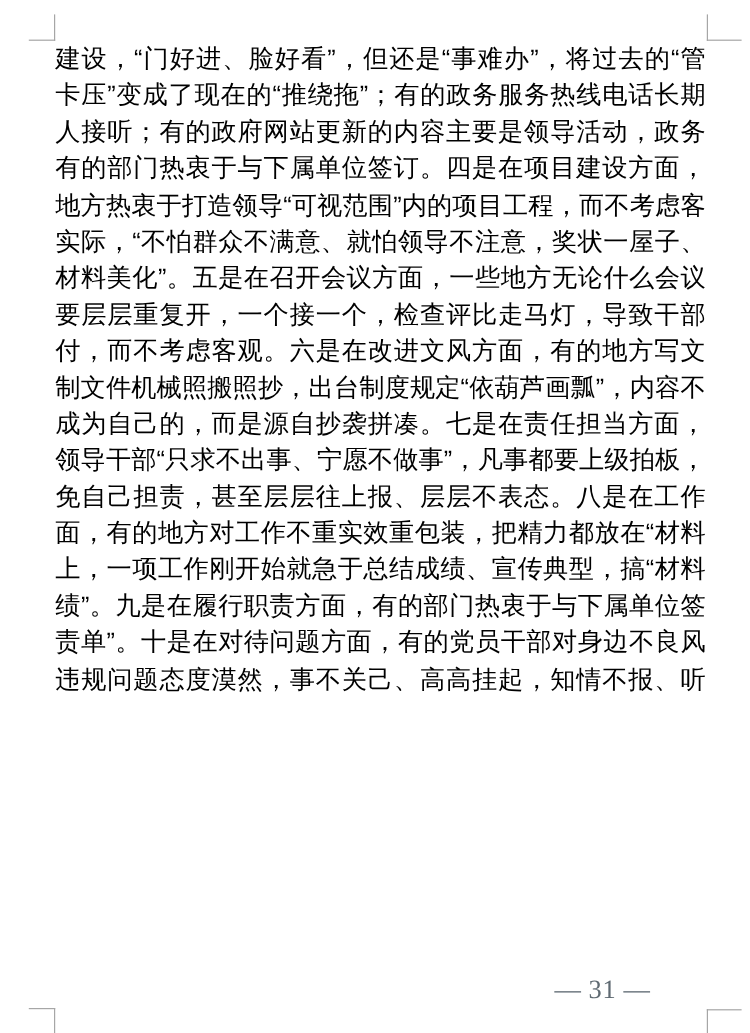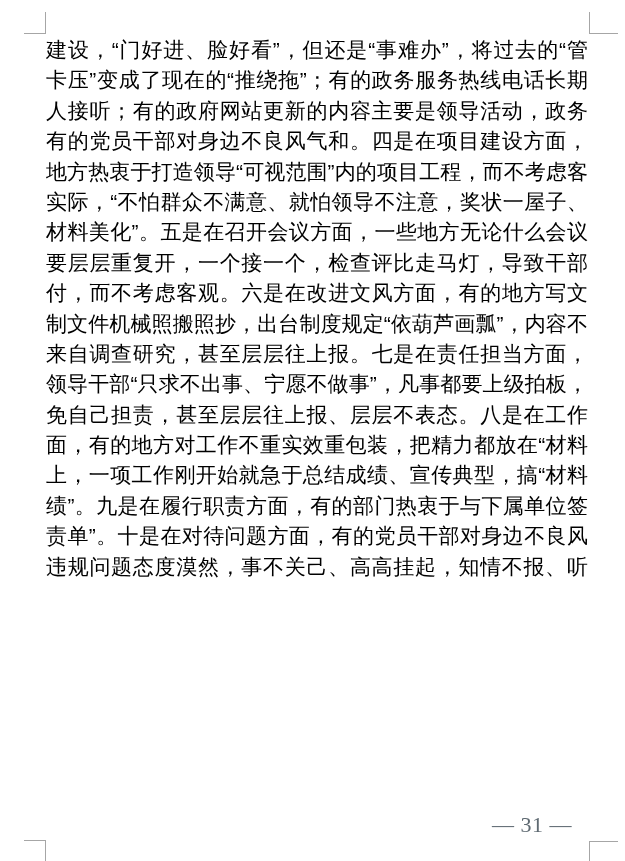--- a/index.html
+++ b/index.html
@@ -38,49 +38,48 @@
     text-align-last: justify;
     text-justify: inter-character;
     height: 30.4px; overflow: hidden;
   }
   .text-line:last-child { text-align-last: left; }
   .bold { font-weight: normal; }
 
   
   .page-footer {
     position: absolute; left: 462px; top: 813px; width: 140px;
-    text-align: center;
     font-family: "Liberation Serif", "DejaVu Serif", serif;
     font-size: 22px; line-height: 24px;
     color: var(--page-number, #5f6a72);
     letter-spacing: 0.5px;
   }
 </style>
 </head>
 <body>
 
 <div class="page">
 
   <div class="crop crop-tl"></div>
   <div class="crop crop-tr"></div>
   <div class="crop crop-bl"></div>
   <div class="crop crop-br"></div>
 
   <div class="body-text">
       <div class="text-line"><span>建设，“门好进、脸好看”，但还是“事难办”，将过去的“管</span></div>
       <div class="text-line"><span>卡压”变成了现在的“推绕拖”；有的政务服务热线电话长期无</span></div>
       <div class="text-line"><span>人接听；有的政府网站更新的内容主要是领导活动，政务公开、</span></div>
-      <div class="text-line"><span>有的党员干部对身边不良风气和。</span><span class="bold">四是</span><span>在项目建设方面，一些</span></div>
+      <div class="text-line"><span>有的部门热衷于与下属单位签订。</span><span class="bold">四是</span><span>在项目建设方面，一些</span></div>
       <div class="text-line"><span>地方热衷于打造领导“可视范围”内的项目工程，而不考虑客观</span></div>
       <div class="text-line"><span>实际，“不怕群众不满意、就怕领导不注意，奖状一屋子、工作</span></div>
       <div class="text-line"><span>材料美化”。</span><span class="bold">五是</span><span>在召开会议方面，一些地方无论什么会议都</span></div>
       <div class="text-line"><span>要层层重复开，一个接一个，检查评比走马灯，导致干部疲于应</span></div>
       <div class="text-line"><span>付，而不考虑客观。</span><span class="bold">六是</span><span>在改进文风方面，有的地方写文件、</span></div>
       <div class="text-line"><span>制文件机械照搬照抄，出台制度规定“依葫芦画瓢”，内容不是</span></div>
-      <div class="text-line"><span>来自调查研究，甚至层层往上报。</span><span class="bold">七是</span><span>在责任担当方面，有的</span></div>
+      <div class="text-line"><span>成为自己的，而是源自抄袭拼凑。</span><span class="bold">七是</span><span>在责任担当方面，有的</span></div>
       <div class="text-line"><span>领导干部“只求不出事、宁愿不做事”，凡事都要上级拍板，避</span></div>
       <div class="text-line"><span>免自己担责，甚至层层往上报、层层不表态。</span><span class="bold">八是</span><span>在工作实效方</span></div>
       <div class="text-line"><span>面，有的地方对工作不重实效重包装，把精力都放在“材料美化”</span></div>
       <div class="text-line"><span>上，一项工作刚开始就急于总结成绩、宣传典型，搞“材料出政</span></div>
       <div class="text-line"><span>绩”。</span><span class="bold">九是</span><span>在履行职责方面，有的部门热衷于与下属单位签订“责</span></div>
       <div class="text-line"><span>责单”。</span><span class="bold">十是</span><span>在对待问题方面，有的党员干部对身边不良风气和</span></div>
       <div class="text-line"><span>违规问题态度漠然，事不关己、高高挂起，知情不报、听之任之，</span></div>
     </div>
 
   <div class="page-footer">— 31 —</div>

